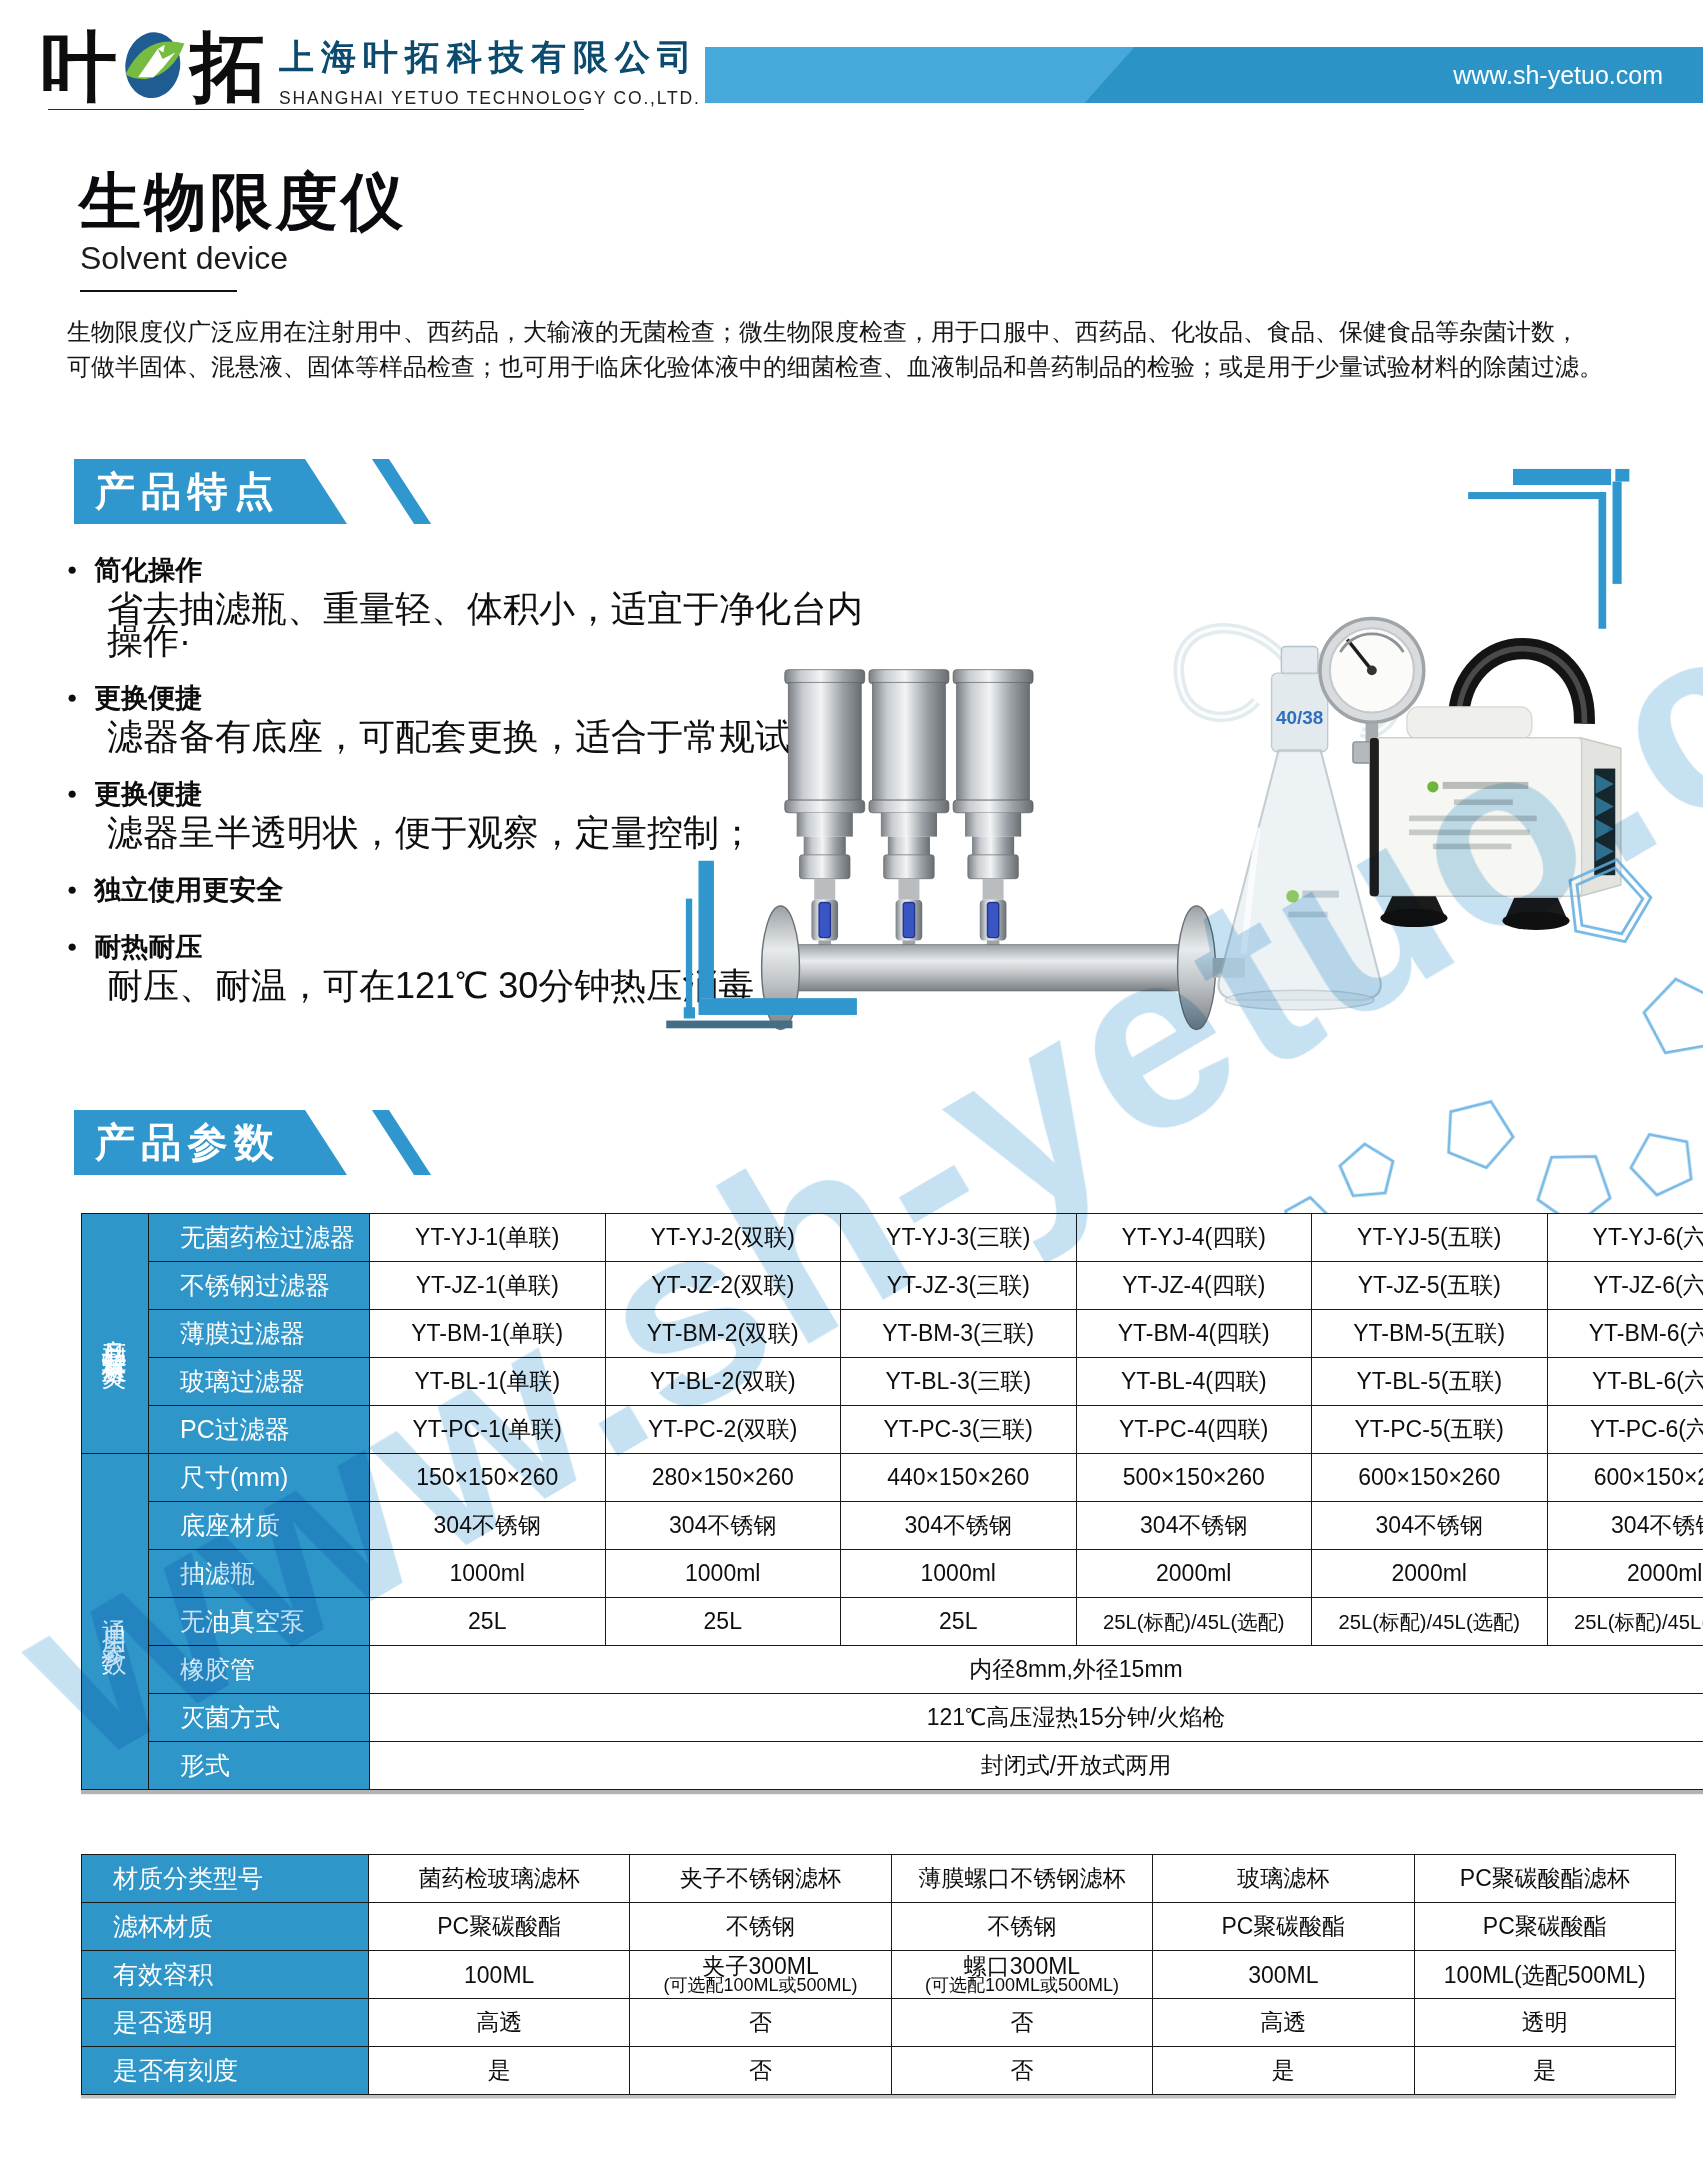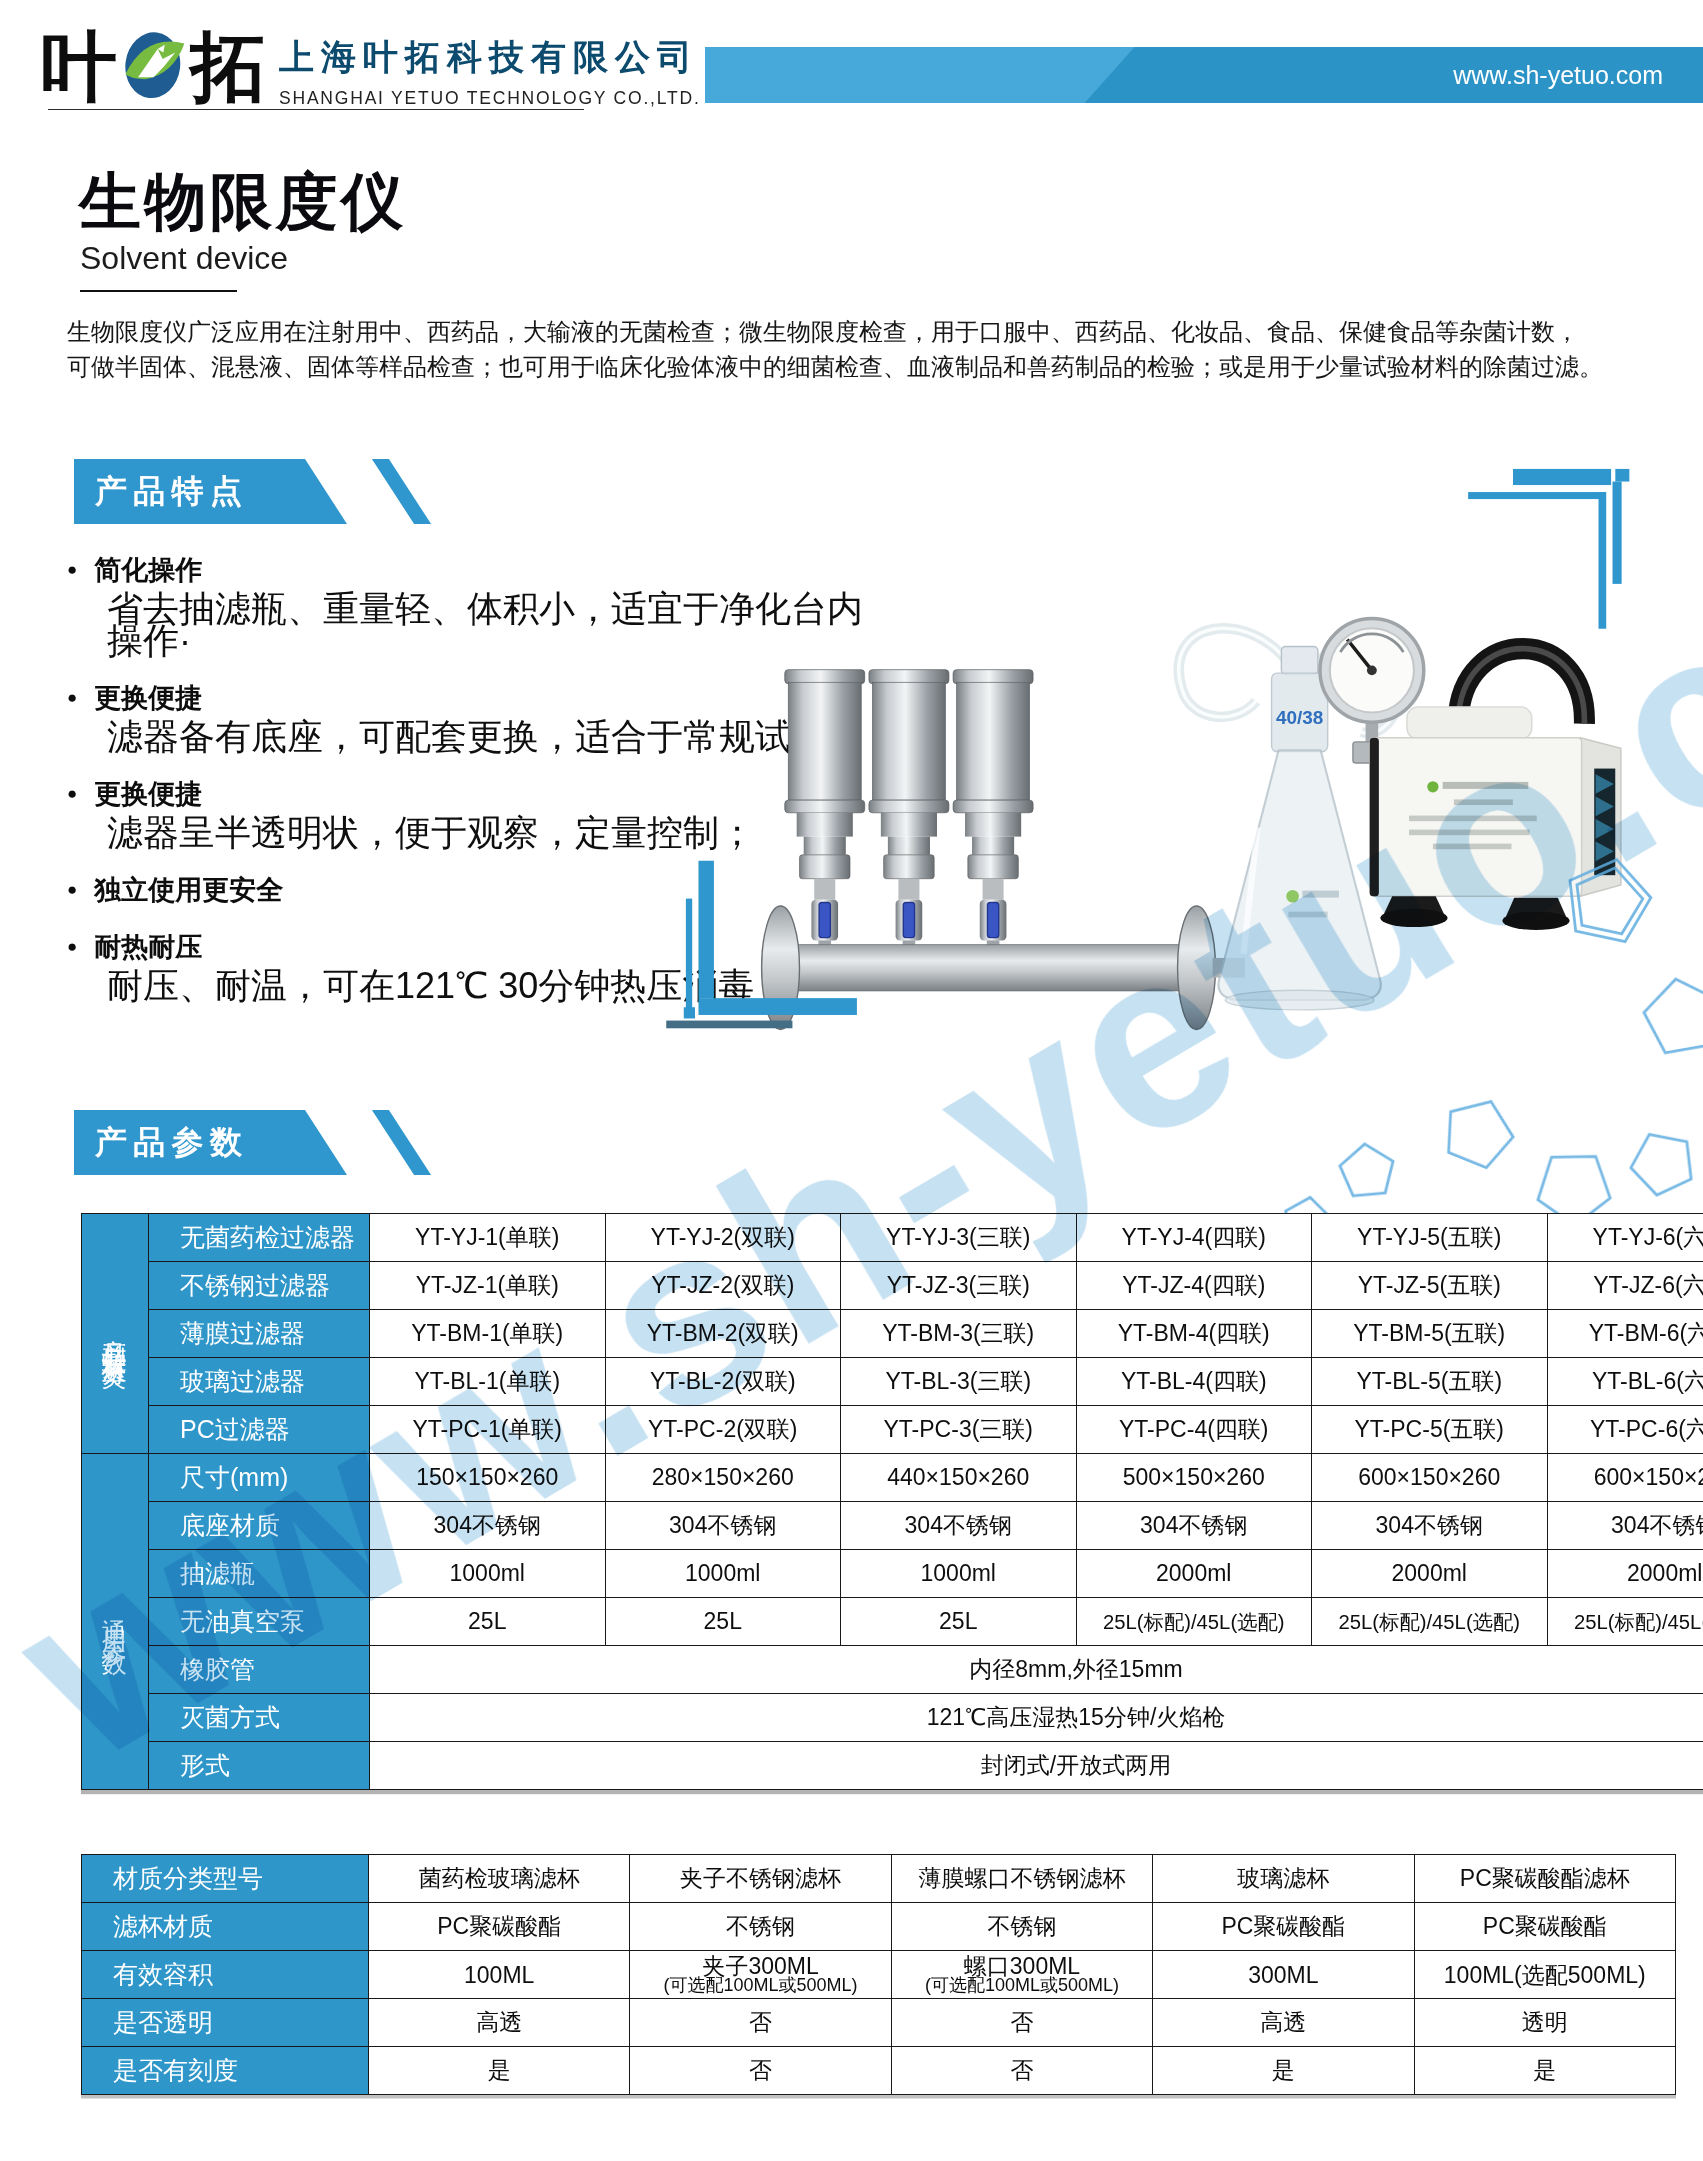--- a/index.html
+++ b/index.html
@@ -19,21 +19,21 @@
   .ribbon-url{position:absolute;right:41px;top:0;height:56px;line-height:56px;color:#fff;font-size:25px;}
   
   .title-cn{position:absolute;left:79px;top:160px;font-size:62px;font-weight:bold;letter-spacing:3.5px;color:#0b0b0f;}
   .title-en{position:absolute;left:80px;top:240px;font-size:32px;color:#1c1c1c;}
   .title-rule{position:absolute;left:80px;top:290px;width:157px;height:2.1px;background:#111;}
   .intro{position:absolute;left:67px;top:314px;width:1627px;font-size:24px;line-height:35px;color:#161616;}
   
   .banner{position:absolute;width:382px;height:65px;}
   .banner-bg{position:absolute;left:0;top:0;width:273px;height:65px;background:#2f97cd;
         clip-path:polygon(0 0,231px 0,273px 100%,0 100%);}
-  .banner-text{position:absolute;left:21px;top:0;line-height:65px;color:#fff;font-size:32px;
+  .banner-text{position:absolute;left:21px;top:0;line-height:65px;color:#fff;font-size:40px;
         font-weight:bold;letter-spacing:6.3px;}
   .banner-stripe{position:absolute;left:319px;top:0;width:17px;height:65px;background:#2f97cd;
         transform:skewX(33deg);}
   
   .features{position:absolute;left:67px;top:554px;width:806px;}
   .feat{margin-bottom:25px;}
   .feat-title{display:flex;align-items:center;gap:17px;font-size:27px;font-weight:bold;color:#0d0d0d;line-height:32px;}
   .feat-dot{font-size:17px;line-height:32px;}
   .feat-desc{margin-left:40px;margin-top:7px;font-size:36px;color:#0f0f0f;line-height:32px;}
   

